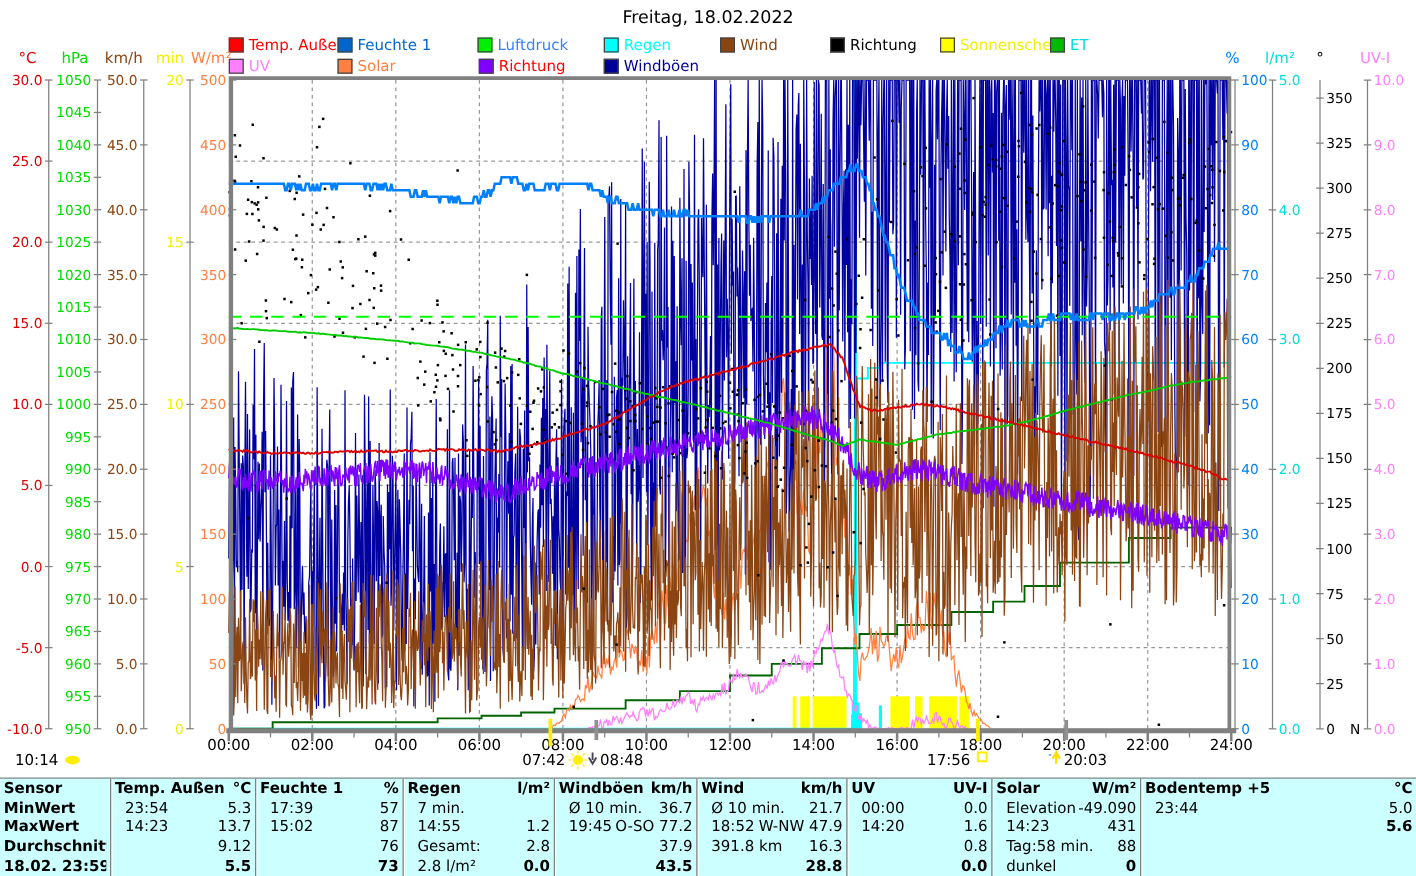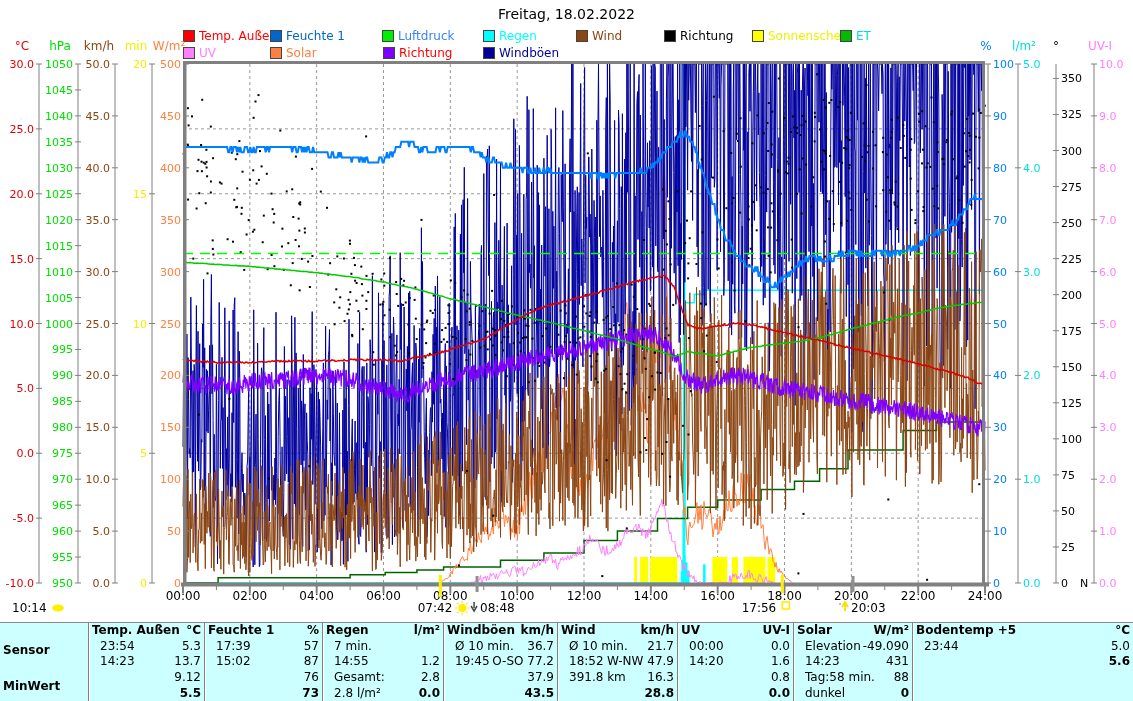--- a/index.html
+++ b/index.html
@@ -9,21 +9,21 @@
          font-size:14px;color:#000;}
   .legend-item{position:absolute;height:12px;font-size:12px;white-space:nowrap;display:flex;align-items:center;}
   .legend-box{width:10px;height:10px;border:1px solid #444;margin-right:4px;display:inline-block;}
   #chart-svg{position:absolute;left:0;top:0;}
   #weather-table{position:absolute;left:0;top:622px;width:1133px;height:79px;background:#ccffff;
       border-top:1px solid #888;display:flex;font-size:12px;color:#000;}
   .tcol{box-sizing:border-box;padding:0 3px;}
   .tcol + .tcol{border-left:1px solid #808080;box-shadow:inset 1px 0 0 #ffffff;}
   .trow{height:15.7px;line-height:15.7px;display:flex;justify-content:space-between;white-space:nowrap;overflow:hidden;}
   .thead{font-weight:bold;}
-  .rlabel{font-weight:bold;margin-top:20px;}
+  .rlabel{font-weight:bold;}
   .bold{font-weight:bold;}
 </style>
 </head>
 <body>
 
 <div id="app">
   <div id="title">Freitag, 18.02.2022</div>
   <div id="legend">
       <div class="legend-item" style="left: 183px; top: 30px; color: rgb(255, 0, 0);">
         <span class="legend-box" style="background: rgb(255, 0, 0);"></span>

